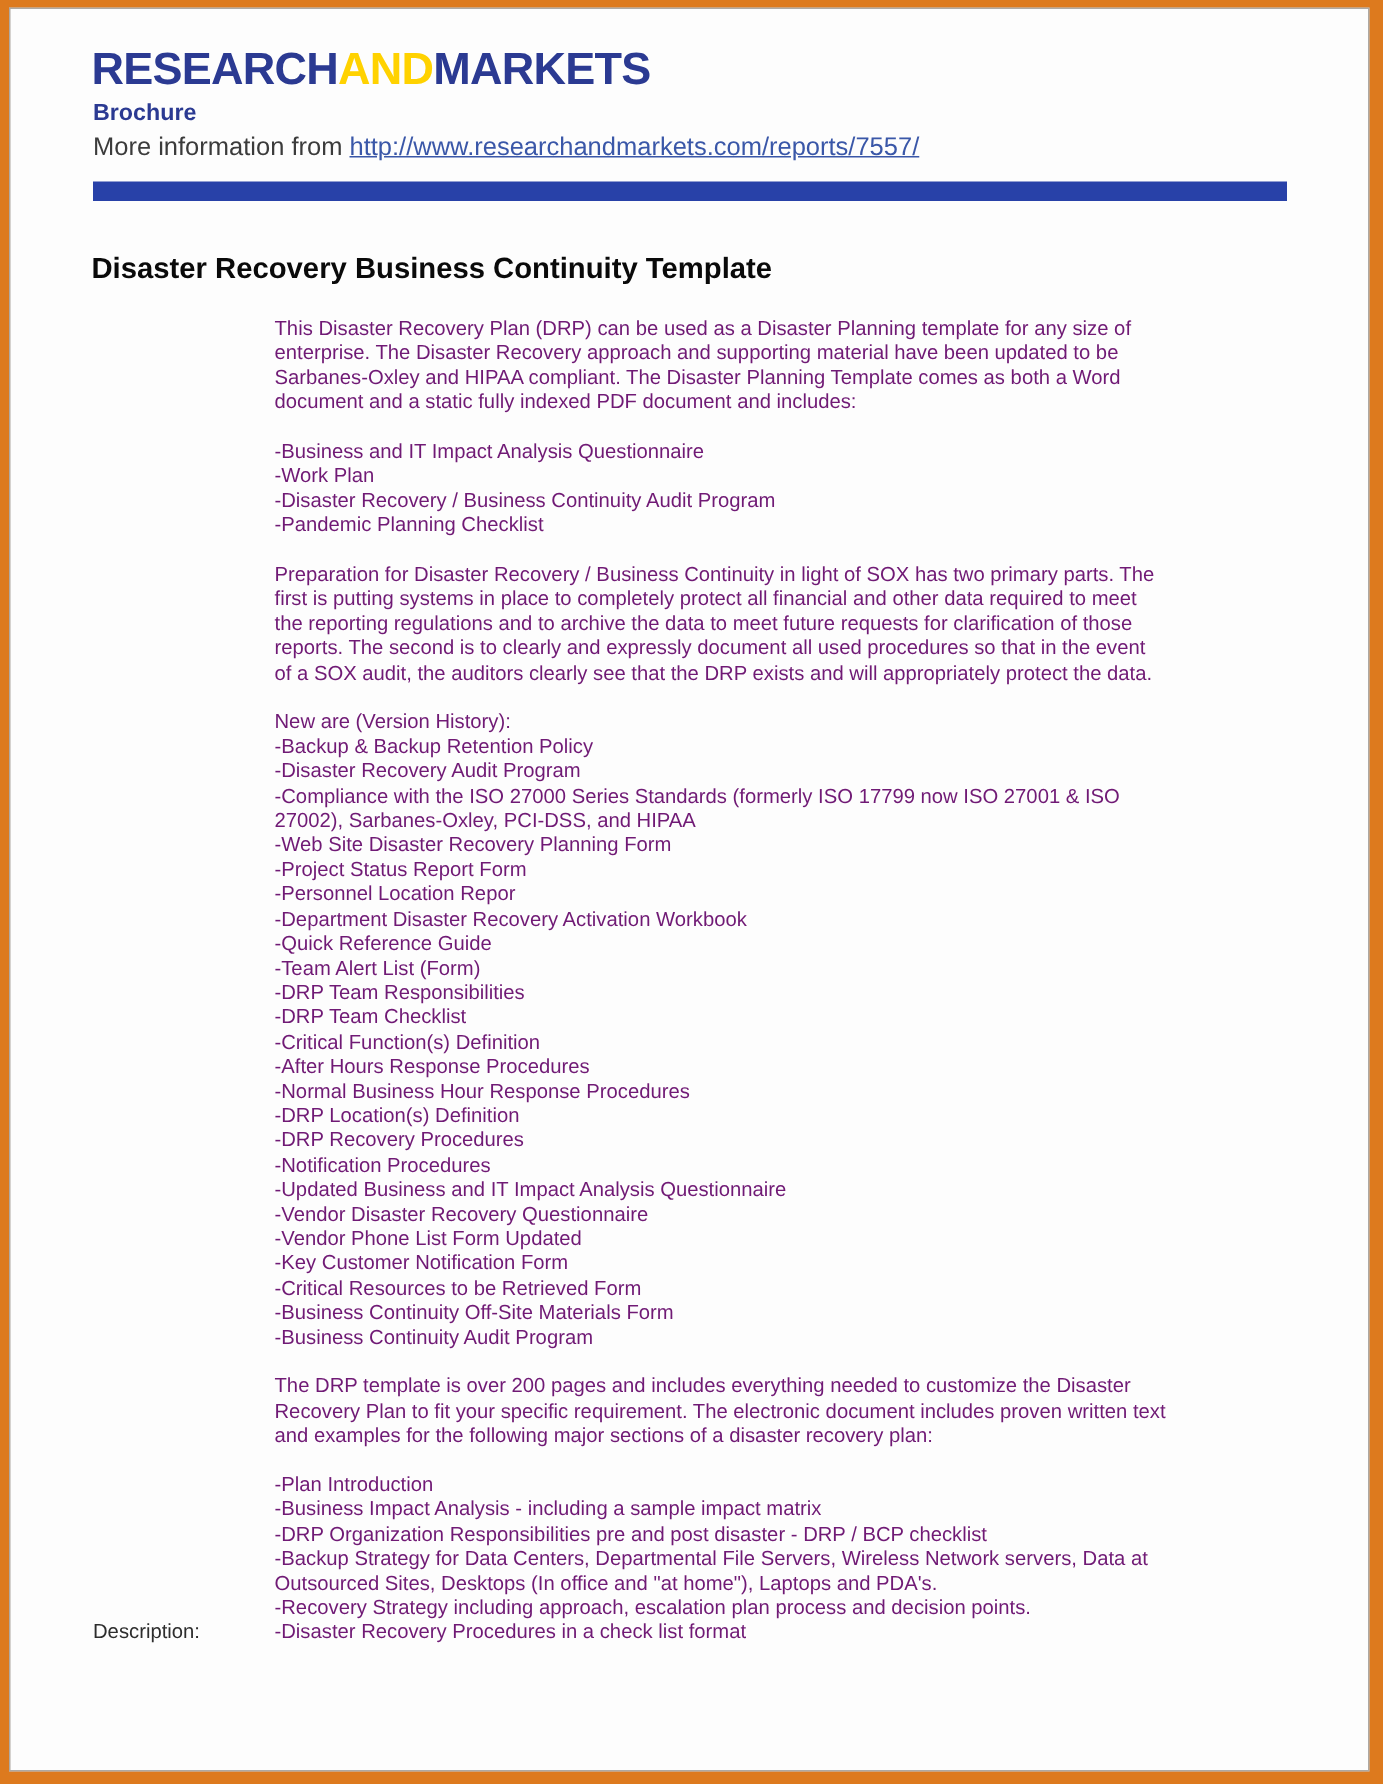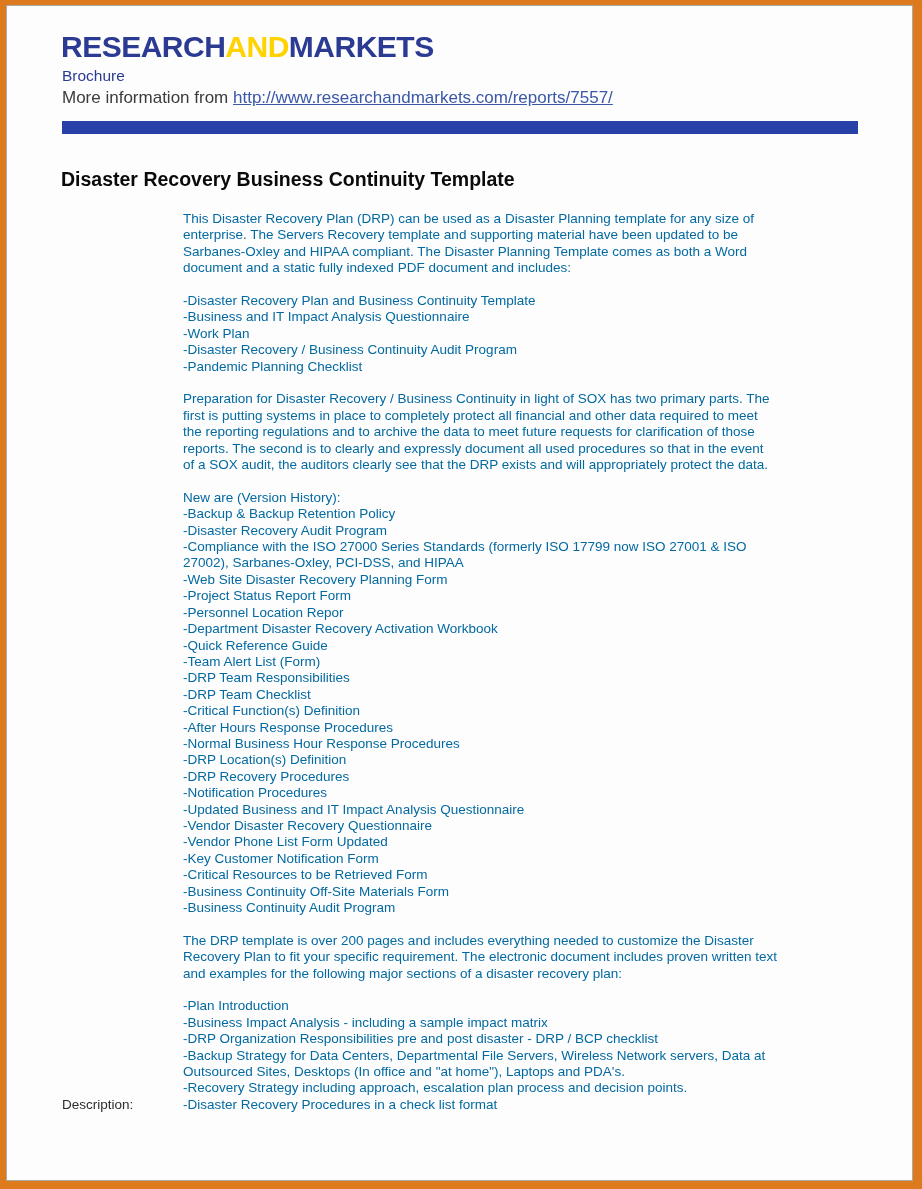--- a/index.html
+++ b/index.html
@@ -42,21 +42,21 @@
     letter-spacing: -0.5px;
     white-space: nowrap;
     color: var(--logo_blue, #2B3A92);
   }
   .logo .accent { color: var(--logo_yellow, #FFD200); }
   .doc-type {
     position: absolute;
     left: 62px;
     top: 67px;
     font-size: 15.5px;
-    font-weight: normal;
+    font-weight: bold;
     color: var(--logo_blue, #2B3A92);
   }
   .more-info {
     position: absolute;
     left: 62px;
     top: 88px;
     font-size: 17px;
     color: #3B3B3B;
     white-space: nowrap;
   }
@@ -93,21 +93,21 @@
   .desc-label {
     width: 121px;
     flex: 0 0 121px;
     font-size: 13.5px;
     color: #2D2D2D;
     line-height: 16.4px;
   }
   .desc-body {
     width: 690px;
     font-size: 13.5px;
-    color: #0369a1;
+    color: #701a75;
     line-height: 16.4px;
   }
   .desc-block { margin: 0 0 16.4px 0; }
   .desc-block:last-child { margin-bottom: 0; }
   .desc-line { white-space: pre; min-height: 16.4px; }
 </style>
 </head>
 <body>
 
 <div class="frame">
@@ -128,26 +128,25 @@
 
   <div class="blue-bar"></div>
 
   <div class="doc-title">Disaster Recovery Business Continuity Template</div>
 
   <div class="desc-row">
     <div class="desc-label">Description:</div>
     <div class="desc-body">
         <div class="desc-block">
           <div class="desc-line">This Disaster Recovery Plan (DRP) can be used as a Disaster Planning template for any size of</div>
-          <div class="desc-line">enterprise. The Servers Recovery template and supporting material have been updated to be</div>
+          <div class="desc-line">enterprise. The Disaster Recovery approach and supporting material have been updated to be</div>
           <div class="desc-line">Sarbanes-Oxley and HIPAA compliant. The Disaster Planning Template comes as both a Word</div>
           <div class="desc-line">document and a static fully indexed PDF document and includes:</div>
         </div>
         <div class="desc-block">
-          <div class="desc-line">-Disaster Recovery Plan and Business Continuity Template</div>
           <div class="desc-line">-Business and IT Impact Analysis Questionnaire</div>
           <div class="desc-line">-Work Plan</div>
           <div class="desc-line">-Disaster Recovery / Business Continuity Audit Program</div>
           <div class="desc-line">-Pandemic Planning Checklist</div>
         </div>
         <div class="desc-block">
           <div class="desc-line">Preparation for Disaster Recovery / Business Continuity in light of SOX has two primary parts. The</div>
           <div class="desc-line">first is putting systems in place to completely protect all financial and other data required to meet</div>
           <div class="desc-line">the reporting regulations and to archive the data to meet future requests for clarification of those</div>
           <div class="desc-line">reports. The second is to clearly and expressly document all used procedures so that in the event</div>

